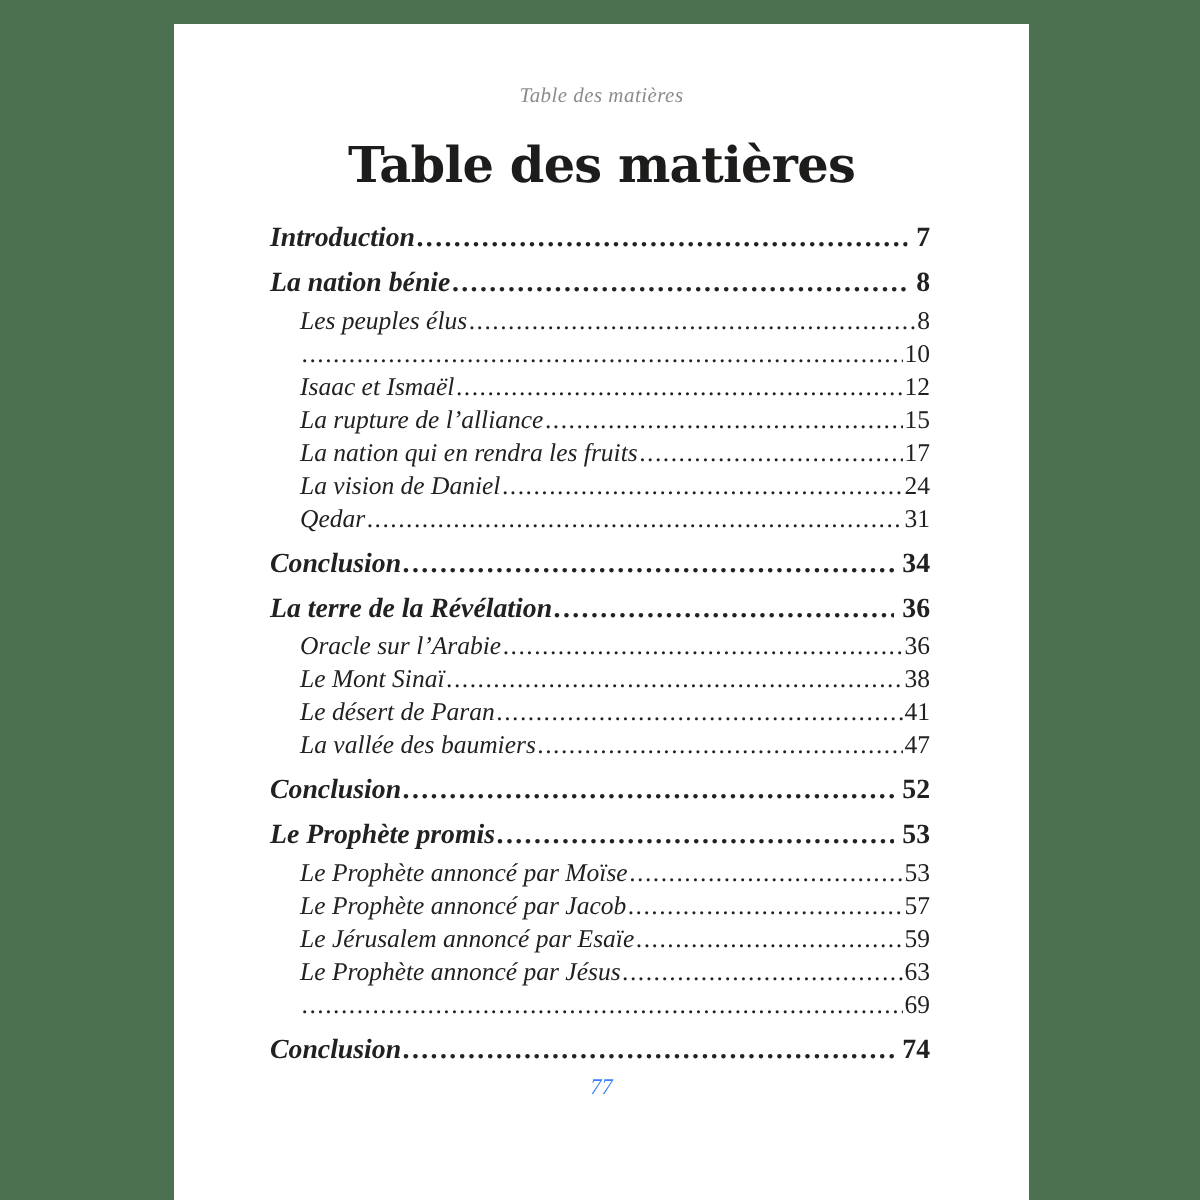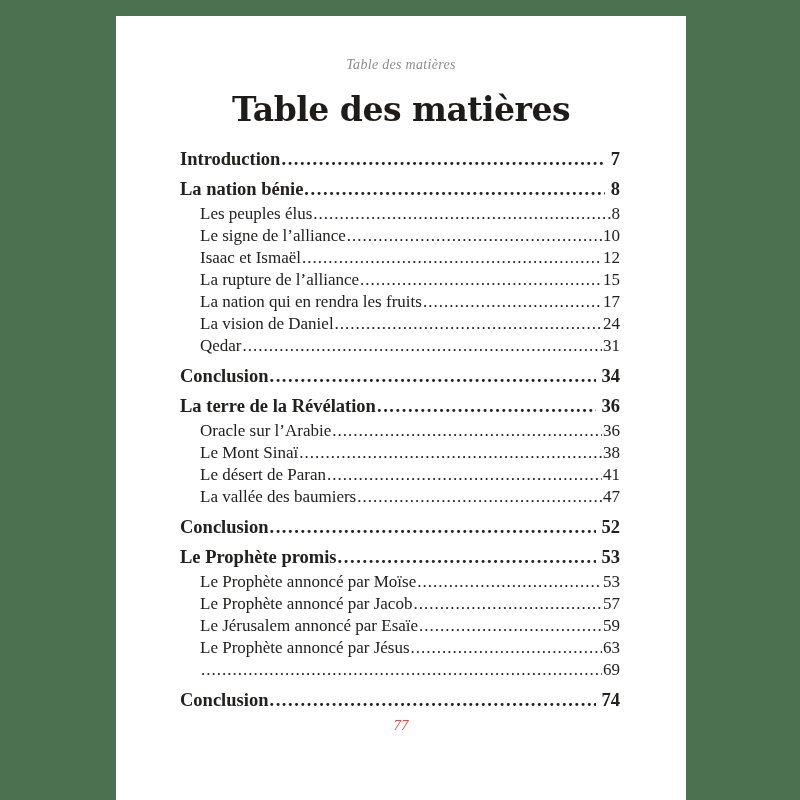--- a/index.html
+++ b/index.html
@@ -43,40 +43,40 @@
     line-height:22px;
     white-space:nowrap;
   }
   .toc-row.l1{
     font-weight:bold;
     font-size:18.5px;
     margin-top:8px;
     margin-bottom:3px;
   }
   .toc-row.l2{ padding-left:20px; }
-  .toc-label{ flex:0 0 auto; }
+  .toc-label{ flex:0 0 auto;font-style:italic; }
   .toc-dots{
     flex:1 1 auto;
     overflow:hidden;
     white-space:nowrap;
     margin:0 1px;
   }
   .toc-dots::after{
     content:"......................................................................................................................................................";
     letter-spacing:1px;
   }
   .toc-row.l1 .toc-dots::after{ letter-spacing:1.6px; }
   .toc-row.l1 .toc-page{ margin-left:5px; }
   .toc-page{ flex:0 0 auto; }
   .folio{
     margin-top:6px;
     text-align:center;
     font-style:italic;
     font-size:15px;
-    color:#ef4444;
+    color:#3b82f6;
   }
 </style>
 </head>
 <body style="--backdrop: #4b7150; --page-bg: #ffffff; --text: #222120; --header-gray: #8c8c8c;">
 
 <div class="page">
   <div class="running-header">Table des matières</div>
   <div class="main-title">Table des matières</div>
   <div class="toc">
   <div class="toc-row l1">
@@ -91,21 +91,20 @@
     <span class="toc-page">8</span>
   </div>
 
   <div class="toc-row l2">
     <span class="toc-label">Les peuples élus</span>
     <span class="toc-dots"></span>
     <span class="toc-page">8</span>
   </div>
 
   <div class="toc-row l2">
-    <span class="toc-label">Le signe de l’alliance</span>
     <span class="toc-dots"></span>
     <span class="toc-page">10</span>
   </div>
 
   <div class="toc-row l2">
     <span class="toc-label">Isaac et Ismaël</span>
     <span class="toc-dots"></span>
     <span class="toc-page">12</span>
   </div>
 

